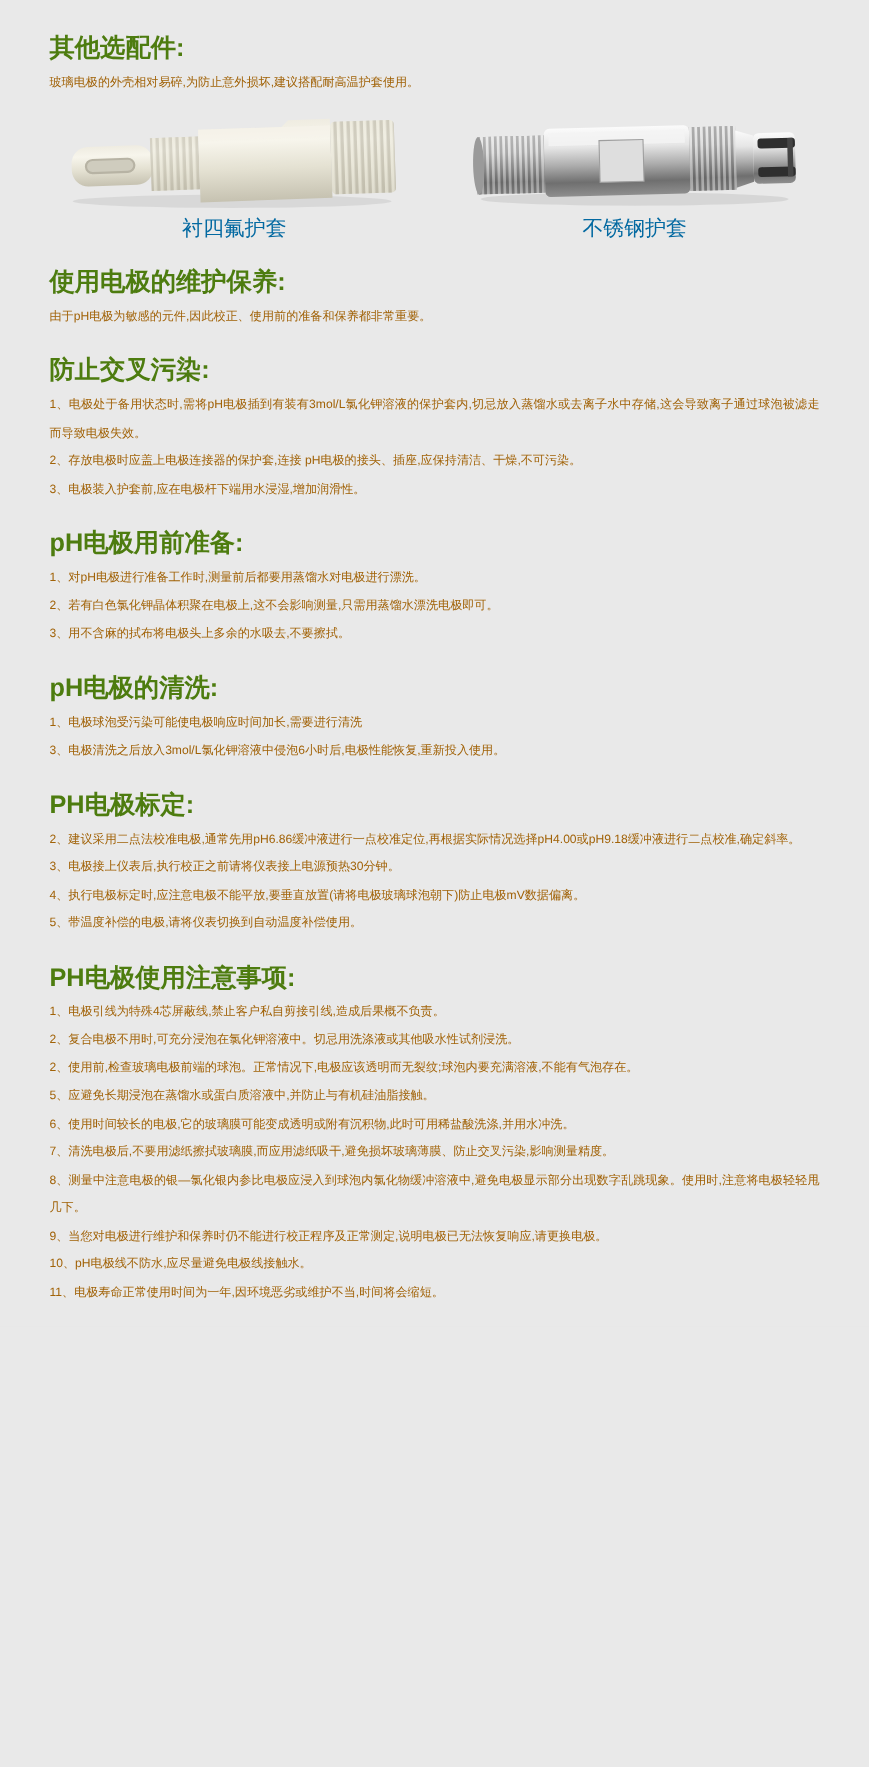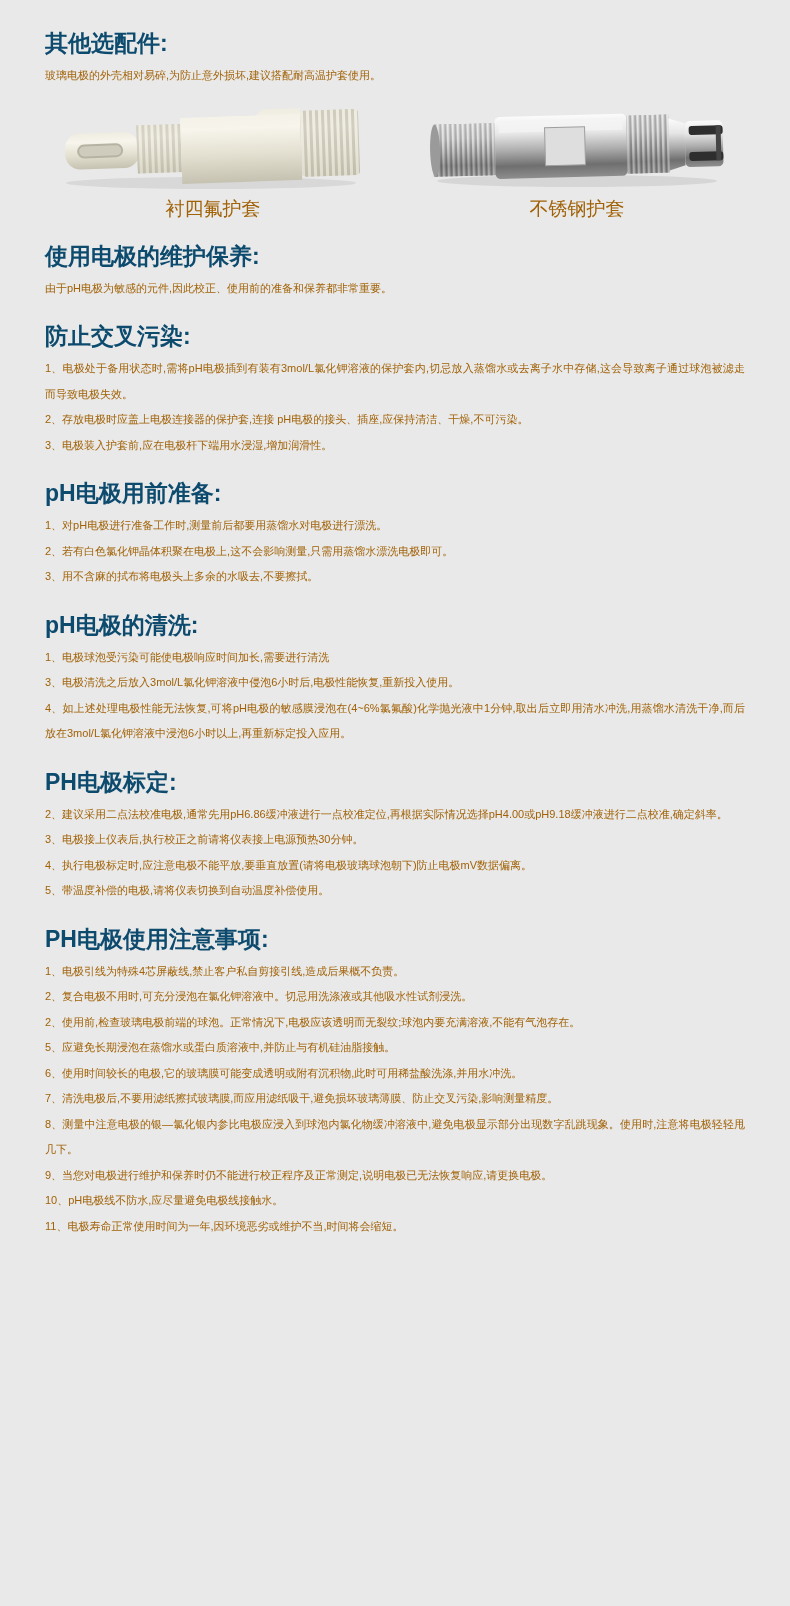--- a/index.html
+++ b/index.html
@@ -12,21 +12,21 @@
     width: 790px;
     box-sizing: border-box;
     padding: 24px 45px 18px 45px;
     background: #e9e9e9;
     color: #1f1f1f;
   }
   h2.h {
     font-size: 23px;
     line-height: 30px;
     font-weight: bold;
-    color: #0c4a6e;
+    color: #4d7c0f;
     margin: 20px 0 5px 0;
   }
   h2.h.first { margin-top: 4px; }
   p.t {
     font-size: 11px;
     line-height: 25.5px;
     margin: 0;
     color: #a16207;
     text-align: justify;
   }
@@ -42,21 +42,21 @@
     text-align: center;
   }
   figure.product .imgwrap {
     height: 92px;
     display: flex;
     align-items: center;
     justify-content: center;
   }
   figure.product figcaption {
     font-size: 19px;
-    color: #a16207;
+    color: #0369a1;
     margin-top: 6px;
     line-height: 24px;
   }
   section { margin: 0; }
 </style>
 </head>
 <body>
 
 <div class="page">
 
@@ -158,21 +158,20 @@
     <h2 class="h">pH电极用前准备:</h2>
     <p class="t">1、对pH电极进行准备工作时,测量前后都要用蒸馏水对电极进行漂洗。</p>
     <p class="t">2、若有白色氯化钾晶体积聚在电极上,这不会影响测量,只需用蒸馏水漂洗电极即可。</p>
     <p class="t">3、用不含麻的拭布将电极头上多余的水吸去,不要擦拭。</p>
   </section>
 
   <section>
     <h2 class="h">pH电极的清洗:</h2>
     <p class="t">1、电极球泡受污染可能使电极响应时间加长,需要进行清洗</p>
     <p class="t">3、电极清洗之后放入3mol/L氯化钾溶液中侵泡6小时后,电极性能恢复,重新投入使用。</p>
-    <p class="t">4、如上述处理电极性能无法恢复,可将pH电极的敏感膜浸泡在(4~6%氯氟酸)化学抛光液中1分钟,取出后立即用清水冲洗,用蒸馏水清洗干净,而后放在3mol/L氯化钾溶液中浸泡6小时以上,再重新标定投入应用。</p>
   </section>
 
   <section>
     <h2 class="h">PH电极标定:</h2>
     <p class="t">2、建议采用二点法校准电极,通常先用pH6.86缓冲液进行一点校准定位,再根据实际情况选择pH4.00或pH9.18缓冲液进行二点校准,确定斜率。</p>
     <p class="t">3、电极接上仪表后,执行校正之前请将仪表接上电源预热30分钟。</p>
     <p class="t">4、执行电极标定时,应注意电极不能平放,要垂直放置(请将电极玻璃球泡朝下)防止电极mV数据偏离。</p>
     <p class="t">5、带温度补偿的电极,请将仪表切换到自动温度补偿使用。</p>
   </section>
 

